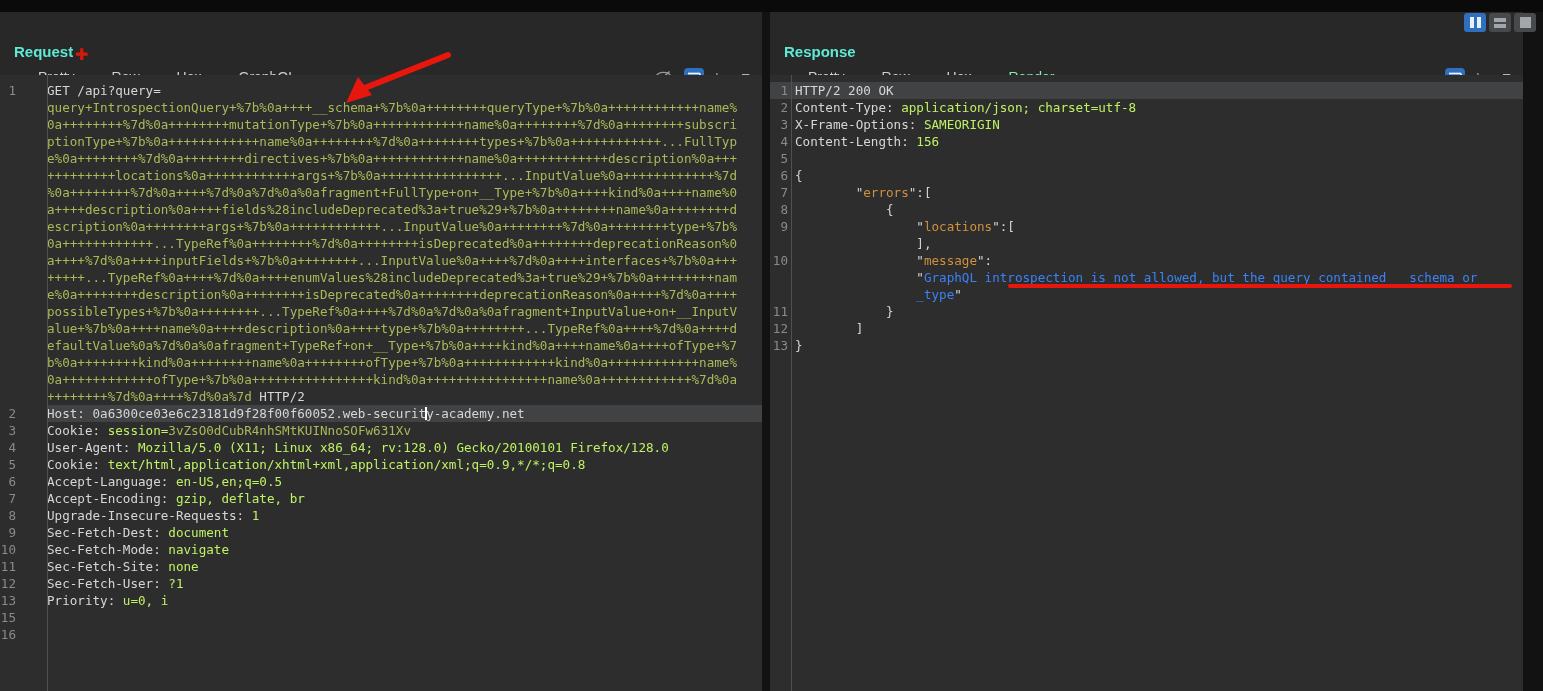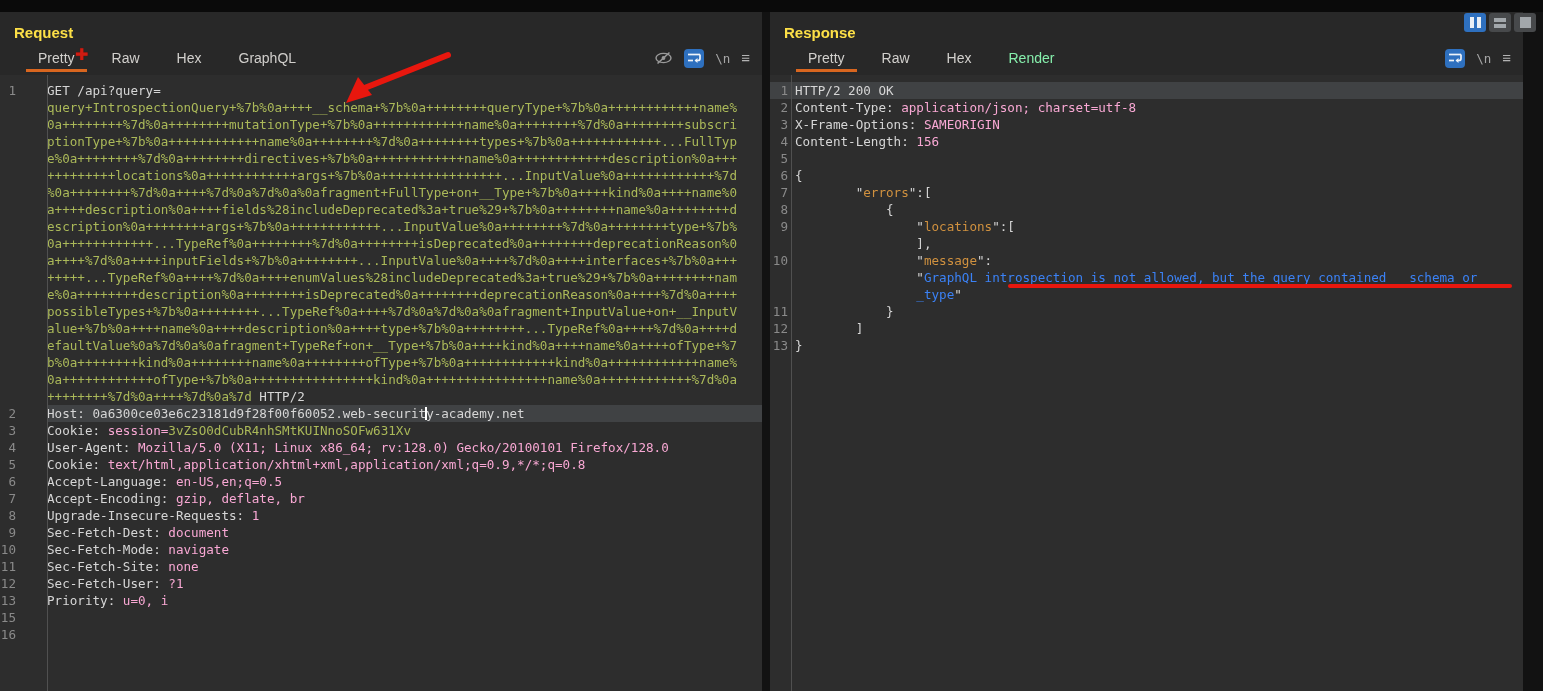--- a/index.html
+++ b/index.html
@@ -10,22 +10,22 @@
   .layout-btn{width:22px;height:19px;border-radius:3px;background:#47494b;display:flex;align-items:center;justify-content:center;gap:3px;cursor:pointer;}
   .layout-btn.active{background:#2e70bf;}
   .vbar{width:4px;height:11px;background:#e9eff6;}
   .hbars{display:flex;flex-direction:column;gap:2px;}
   .hbar{width:12px;height:4px;background:#a2a7ab;}
   .sq{width:11px;height:11px;background:#a2a7ab;}
 
   .panel{position:absolute;top:12px;bottom:0;background:#282828;}
   .panel.req{left:0;width:762px;}
   .panel.resp{left:770px;width:753px;}
-  .panel-title{font-family:"Liberation Sans",sans-serif;font-weight:bold;color:#fde047;
-               font-size:15px;line-height:16px;margin:13px 0 0 14px;}
+  .panel-title{font-family:"Liberation Sans",sans-serif;font-weight:bold;color:#5eead4;
+               font-size:15px;line-height:16px;margin:32px 0 0 14px;}
   .tabs{position:relative;margin-top:6px;height:22px;display:flex;align-items:center;
         font-family:"Liberation Sans",sans-serif;font-size:14px;color:#d2d0cd;margin-left:24px;}
   .tab{position:relative;height:22px;display:flex;align-items:center;padding:0 10px;margin-right:17px;cursor:pointer;}
   .tab:first-child{margin-left:4px;}
   .tab.selected::after{content:"";position:absolute;left:-2px;right:-2px;bottom:-3px;height:3px;background:#d9661f;}
   .tab.disabled{color:#86efac;}
   .tab-toolbar{margin-left:auto;display:flex;align-items:center;gap:11px;padding-right:12px;}
   .tbtn{cursor:pointer;display:flex;align-items:center;justify-content:center;}
   .wrapbtn{width:20px;height:19px;background:#2e70bf;border-radius:4px;}
   .nl-glyph{color:#a6a6a6;font-size:12.5px;font-family:"DejaVu Sans Mono",monospace;}
@@ -39,21 +39,21 @@
   .row{display:flex;min-height:17px;}
   .ln{flex:none;text-align:right;color:#8a8a8a;}
   .req .ln{width:16px;}
   .resp .ln{width:18px;}
   .code{white-space:pre-wrap;word-break:break-all;flex:1;}
   .req .code{padding-left:31px;max-width:calc(91ch + 31px);}
   .resp .code{padding-left:7px;}
   .req .row.hl .code{background:linear-gradient(to right,rgba(0,0,0,0) 31px,#404244 31px);}
   .resp .row.hl{background:#404244;}
   .c-plain{color:#d6d6d6;}
-  .c-value{color:#f9a8d4;}
+  .c-value{color:#bef264;}
   .c-param{color:#abb959;}
   .c-key{color:#d0913f;}
   .c-str{color:#3b82f6;}
   .caret{display:inline-block;width:2px;height:13px;background:#ffffff;vertical-align:-2px;margin:0 -1px;}
 
   .anno{position:absolute;z-index:40;pointer-events:none;}
   .star-anno{left:75px;top:35px;color:#cf1c12;font-size:16px;line-height:16px;
              font-family:"DejaVu Sans",sans-serif;text-shadow:0 0 1px #7a0d07;}
   .arrow-anno{left:338px;top:31px;}
   .underline-anno{left:238px;top:272px;width:504px;height:4px;background:#e8170e;border-radius:2px;}

